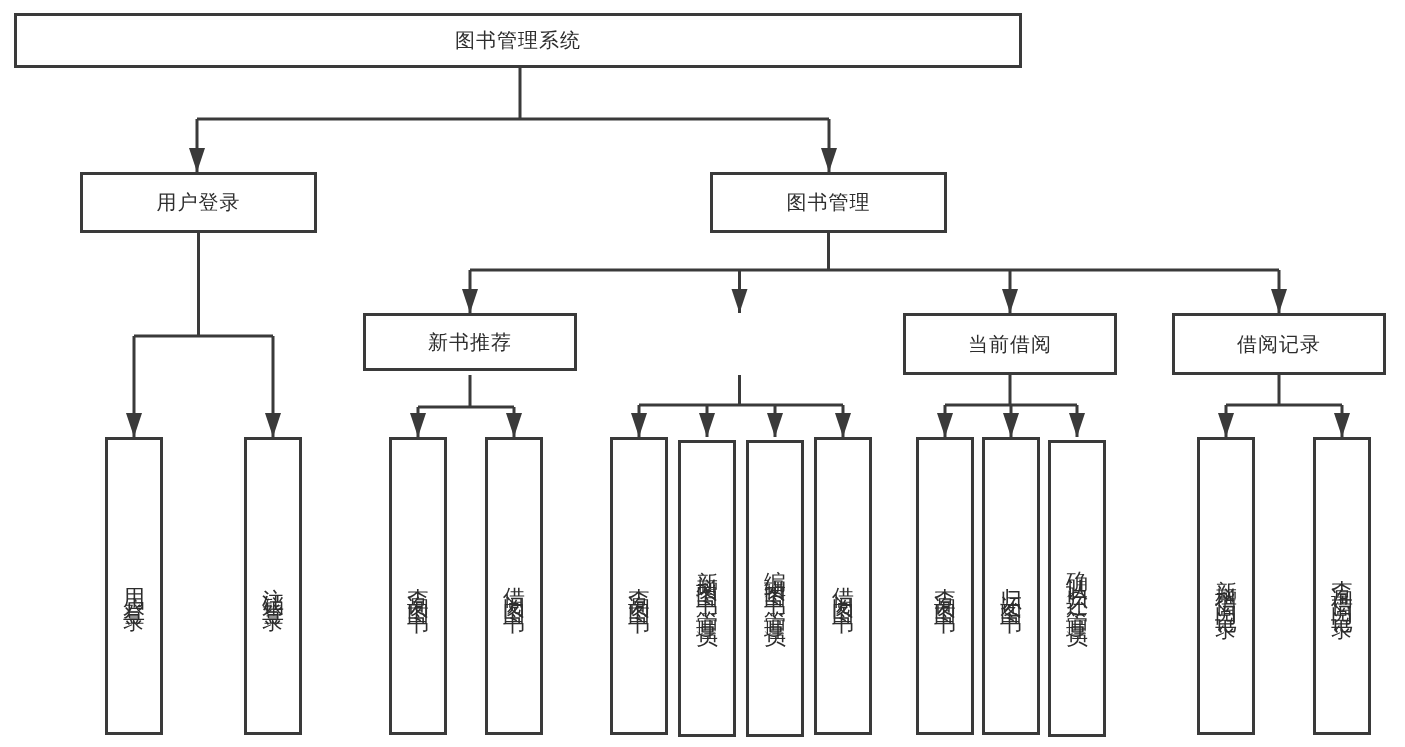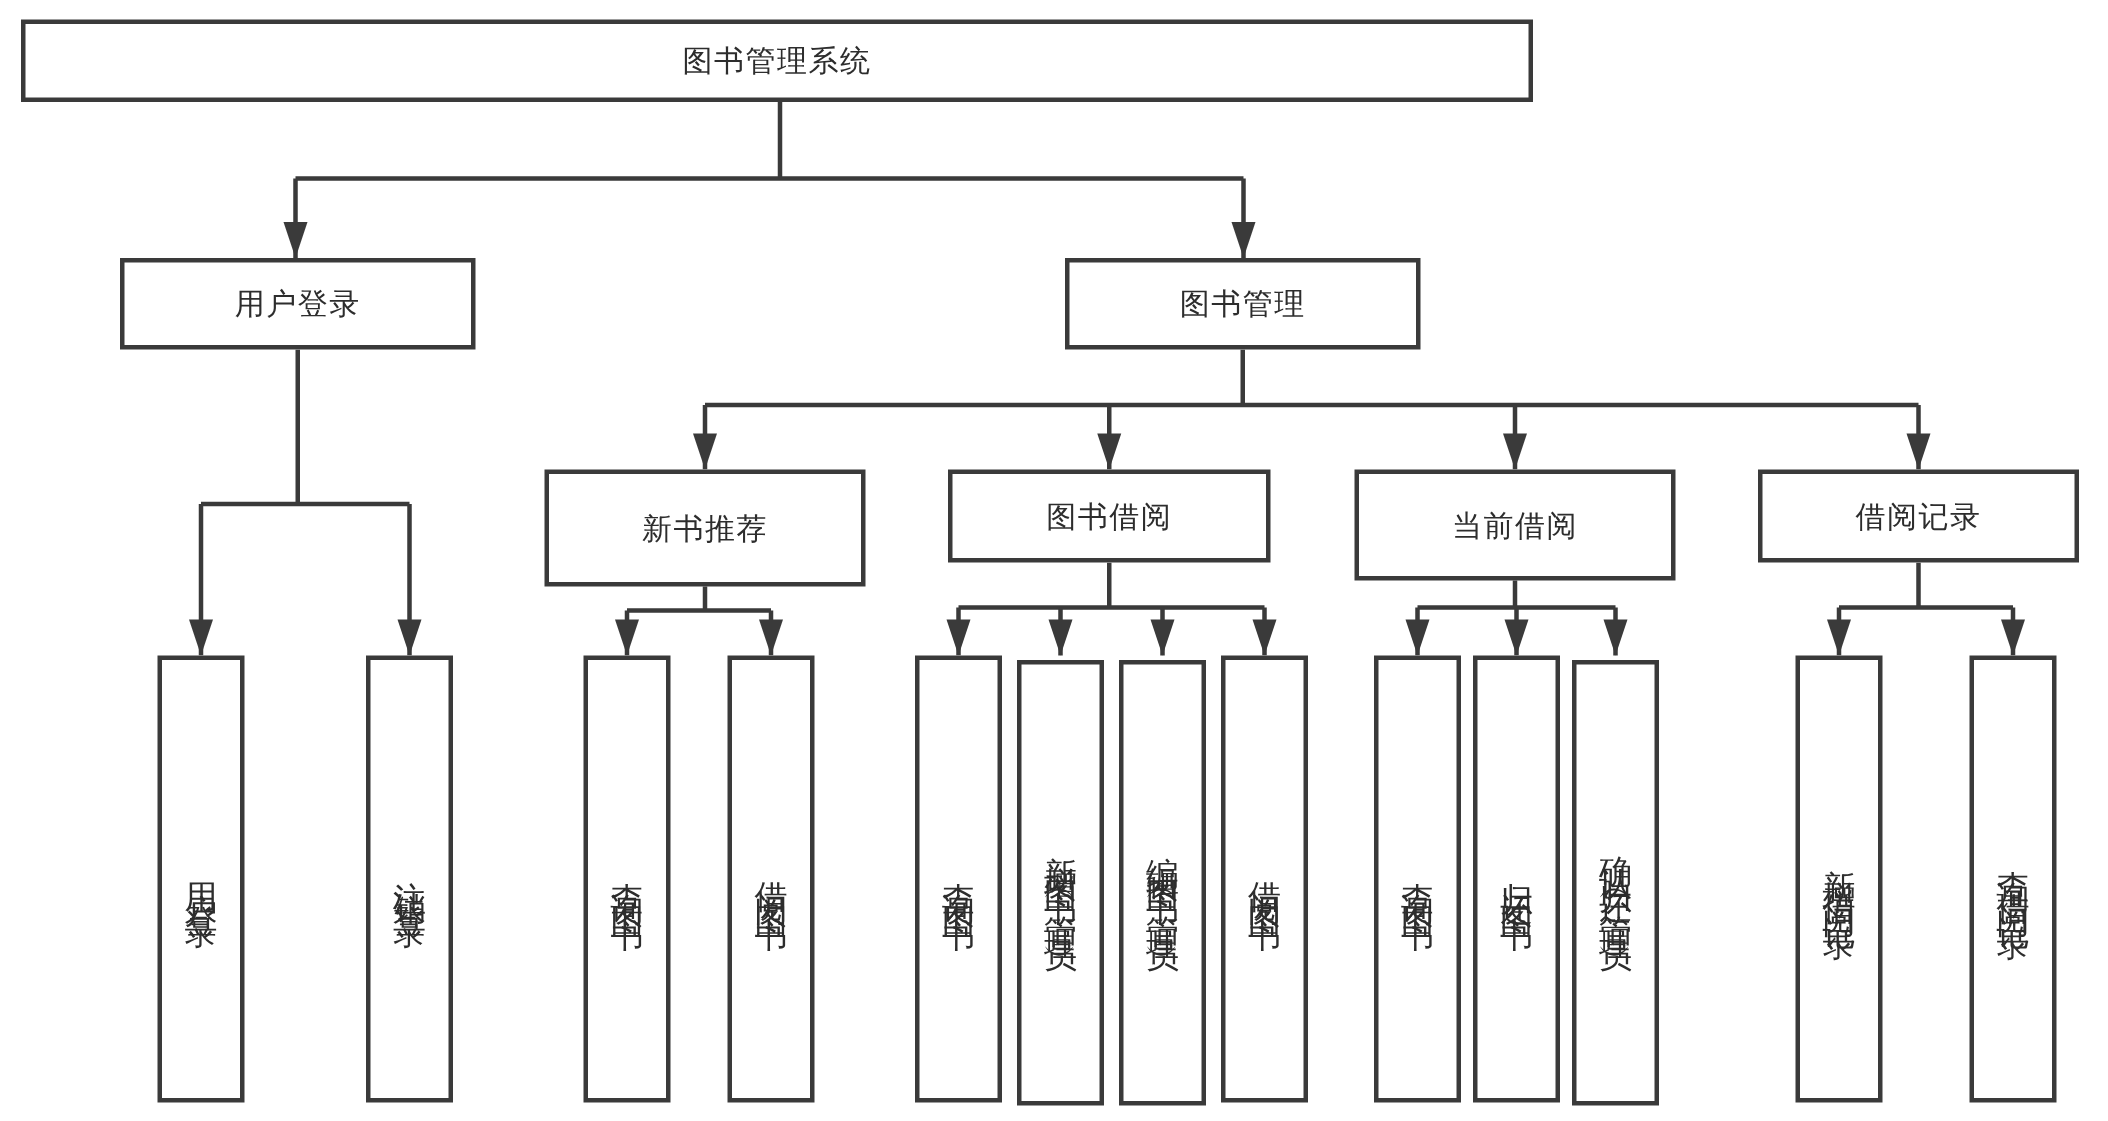--- a/index.html
+++ b/index.html
@@ -94,27 +94,24 @@
     <span>图书管理系统</span>
   </div>
 
   <div class="box hbox" style="left:80px; top:172px; width:237px; height:61px;">
     <span>用户登录</span>
   </div>
   <div class="box hbox" style="left:710px; top:172px; width:237px; height:61px;">
     <span>图书管理</span>
   </div>
 
-  <div class="box hbox" style="left:363px; top:313px; width:214px; height:78px;">
+  <div class="box hbox" style="left:363px; top:313px; width:214px; height:58px;">
     <span>新书推荐</span>
   </div>
-  <div class="box hbox" style="left:632px; top:313px; width:215px; height:62px;">
-    <span>图书借阅</span>
-  </div>
-  <div class="box hbox" style="left:903px; top:313px; width:214px; height:74px;">
+  <div class="box hbox" style="left:903px; top:313px; width:214px; height:62px;">
     <span>当前借阅</span>
   </div>
   <div class="box hbox" style="left:1172px; top:313px; width:214px; height:62px;">
     <span>借阅记录</span>
   </div>
 
   <div class="box vbox" style="left:105px; top:437px; width:58px; height:298px;">
     <span class="vlabel">用户登录</span>
   </div>
   <div class="box vbox" style="left:244px; top:437px; width:58px; height:298px;">

